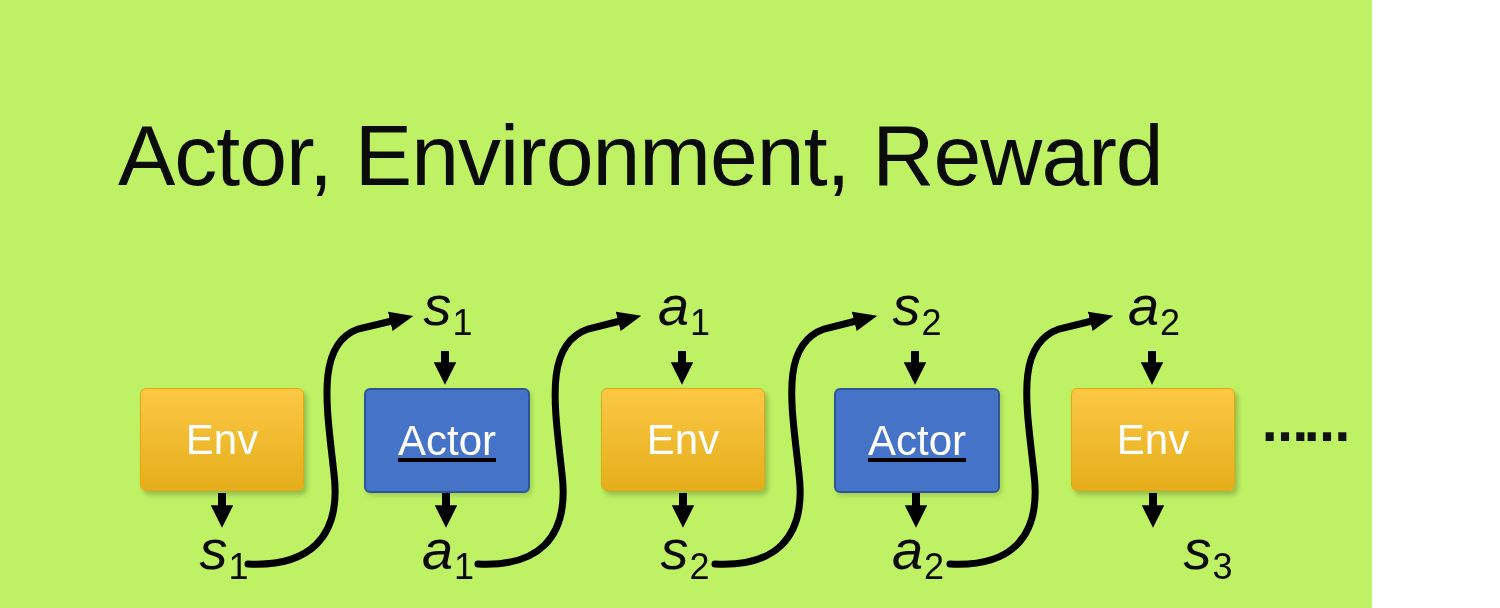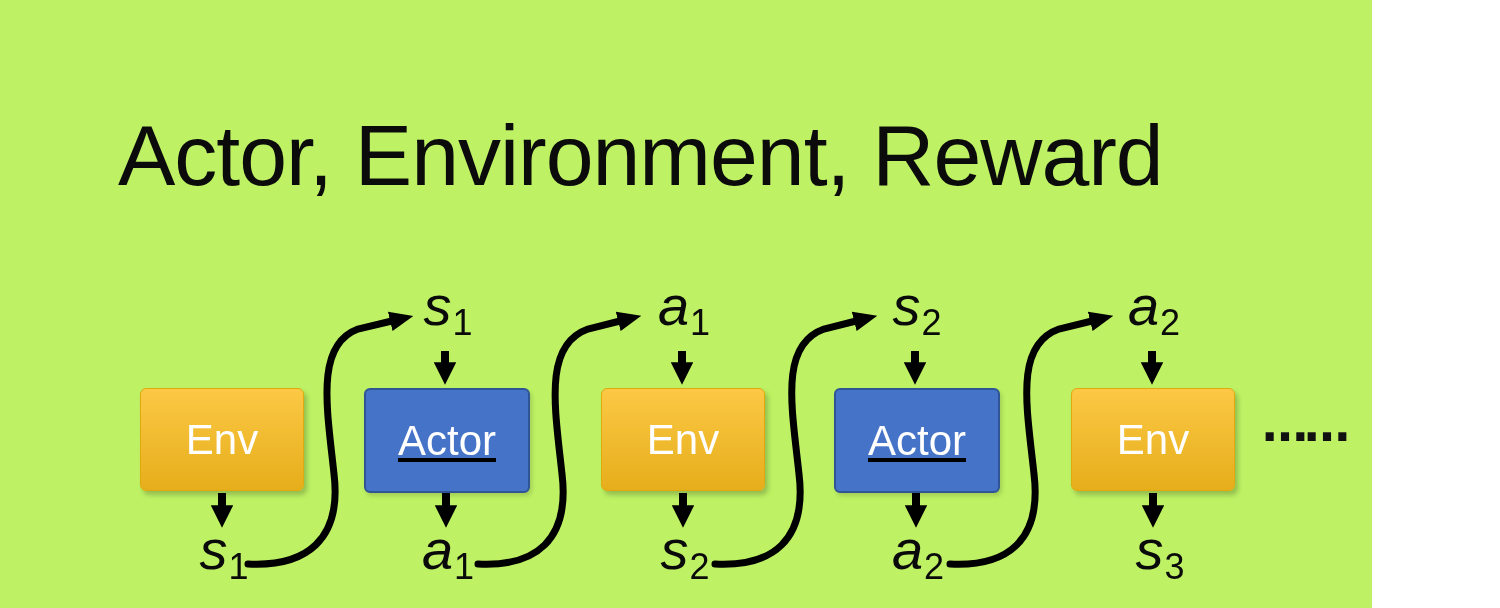--- a/index.html
+++ b/index.html
@@ -118,19 +118,19 @@
   </div>
   <div class="mlabel bottom" style="left:448px">
     <span>a</span><span class="msub">1</span>
   </div>
   <div class="mlabel bottom" style="left:685px">
     <span>s</span><span class="msub">2</span>
   </div>
   <div class="mlabel bottom" style="left:918px">
     <span>a</span><span class="msub">2</span>
   </div>
-  <div class="mlabel bottom" style="left:1160px">
+  <div class="mlabel bottom" style="left:1208px">
     <span>s</span><span class="msub">3</span>
   </div>
 
   <div class="dots">……</div>
 
 </div>
 
 </body></html>

